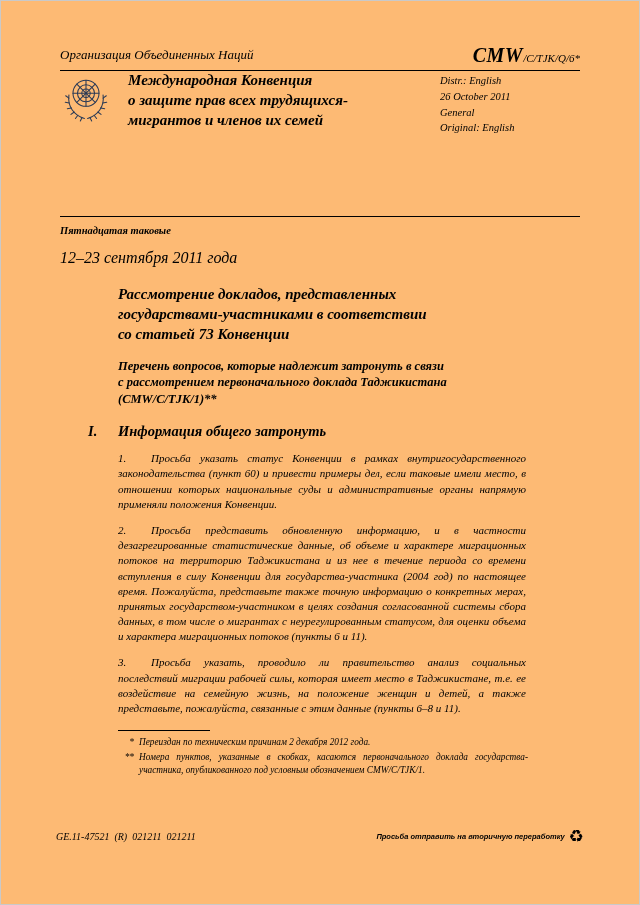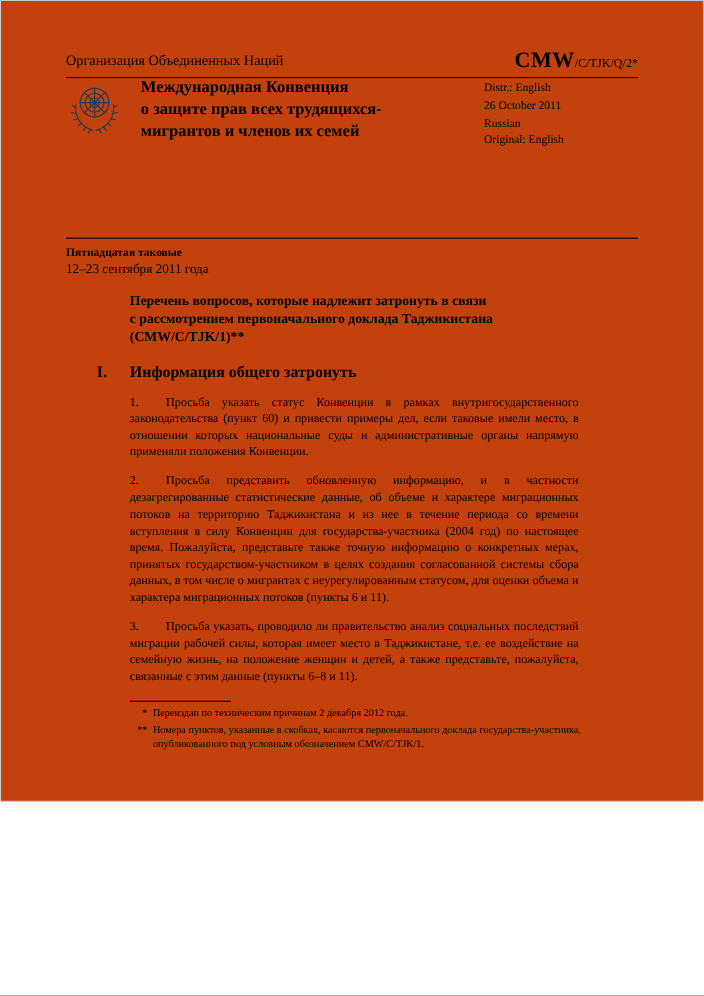--- a/index.html
+++ b/index.html
@@ -1,40 +1,41 @@
 <!DOCTYPE html>
 <html lang="ru"><head>
 <meta charset="utf-8">
 <style>
   html,body { margin:0; padding:0; background:#ffffff; }
   .page {
-    position:relative; width:640px; height:729px; background:#c2410c;
+    position:relative; width:640px; height:905px; background:#fdba74;
     font-family:"Liberation Serif", serif; color:#000; overflow:hidden;
     box-shadow: inset 0 0 0 1px #c9c9c9;
+    font-style: italic;
   }
   .content { padding:44px 60px 0 60px; }
 
   .masthead { display:flex; justify-content:space-between; align-items:flex-end;
     border-bottom:1px solid #000; padding-bottom:4px; }
   .org-name { font-size:13px; padding-bottom:3px; }
   .doc-symbol { font-size:20px; font-weight:bold; letter-spacing:.5px; line-height:1.1; }
   .doc-symbol .suffix { font-size:11px; font-weight:normal; letter-spacing:0; }
 
   .title-row { display:flex; }
   .emblem { flex:0 0 54px; width:54px; padding-top:2px; }
   .conv-title { flex:1; margin-left:14px; font-weight:bold; font-size:15px;
     line-height:1.32; white-space:pre-line; }
   .meta { width:140px; font-size:10.5px; line-height:1.5; padding-top:2px; }
 
   .rule-thick { border-top:1.5px solid #000; margin-top:80px; }
 
   .committee { margin-top:8px; }
   .committee-name { font-weight:bold; font-size:12.5px; line-height:1.35; white-space:pre-line; }
   .session { font-weight:bold; font-size:10.5px; margin-top:5px; }
-  .session-dates { font-size:12px; margin-top:1px; }
+  .session-dates { font-size:16px; margin-top:13px; }
 
   .h-main { margin:18px 0 0 58px; font-weight:bold; font-size:15px;
     line-height:1.33; white-space:pre-line; }
   .h-sub { margin:13px 0 0 58px; font-weight:bold; font-size:12.5px;
     line-height:1.32; white-space:pre-line; }
 
   .section-head { display:flex; margin:16px 0 0 28px; font-weight:bold; font-size:14.5px; }
   .section-num { width:30px; flex:0 0 30px; }
 
   .body-para { margin:11px 0 0 58px; width:408px; font-size:11px;
@@ -55,21 +56,21 @@
   .recycle-icon { font-size:17px; line-height:1; font-family:"DejaVu Sans", sans-serif; }
 </style>
 </head>
 <body>
 
 <div class="page">
   <div class="content">
 
     <div class="masthead">
       <div class="org-name">Организация Объединенных Наций</div>
-      <div class="doc-symbol"><span>CMW</span><span class="suffix">/C/TJK/Q/2*</span></div>
+      <div class="doc-symbol"><span>CMW</span><span class="suffix">/C/TJK/Q/6*</span></div>
     </div>
 
     <div class="title-row">
       <div class="emblem">
         <svg width="52" height="52" viewBox="0 0 64 64" aria-hidden="true">
           <g fill="none" stroke="#2b3a55" stroke-width="1.3" stroke-linecap="round">
             <circle cx="32" cy="25" r="16"></circle>
             <circle cx="32" cy="25" r="10.5"></circle>
             <circle cx="32" cy="25" r="5.2"></circle>
             <circle cx="32" cy="25" r="1.4" fill="#2b3a55" stroke="none"></circle>
@@ -83,32 +84,35 @@
             <path d="M53 31 l4 -3 M52.5 37 l5 -1 M50 43 l5 1 M46.5 48 l4 3 M42 52 l3 4 M37 55 l2 4"></path>
           </g>
         </svg>
       </div>
       <div class="conv-title">Международная Конвенция
 о защите прав всех трудящихся-
 мигрантов и членов их семей</div>
       <div class="meta">
         <div>Distr.: English</div>
         <div>26 October 2011</div>
-        <div>Russian</div>
+        <div>General</div>
         <div>Original: English</div>
       </div>
     </div>
 
     <div class="rule-thick"></div>
 
     <div class="committee">
       <div class="session">Пятнадцатая таковые</div>
       <div class="session-dates">12–23 сентября 2011 года</div>
     </div>
 
+    <div class="h-main">Рассмотрение докладов, представленных
+государствами-участниками в соответствии
+со статьей 73 Конвенции</div>
     <div class="h-sub">Перечень вопросов, которые надлежит затронуть в связи
 с рассмотрением первоначального доклада Таджикистана
 (CMW/C/TJK/1)**</div>
 
     <div class="section-head">
       <span class="section-num">I.</span>
       <span>Информация общего затронуть</span>
     </div>
 
     <p class="body-para"><span class="pnum">1.</span><span>Просьба указать статус Конвенции в рамках внутригосударственного законодательства (пункт 60) и привести примеры дел, если таковые имели место, в отношении которых национальные суды и административные органы напрямую применяли положения Конвенции.</span></p>

